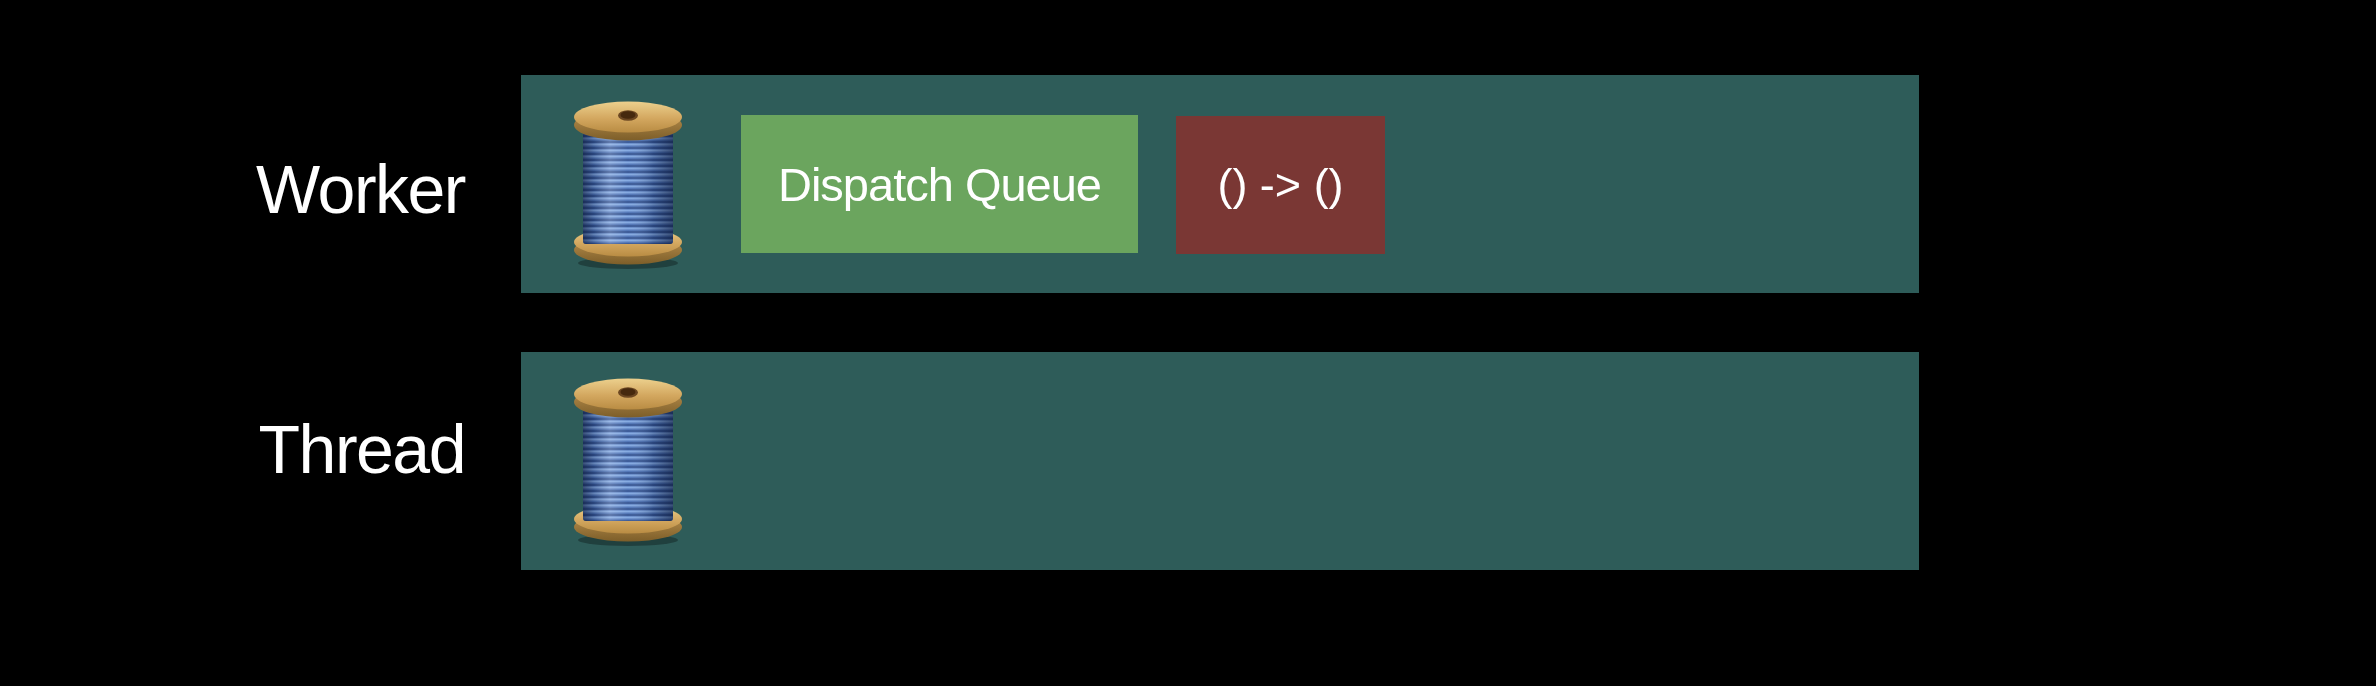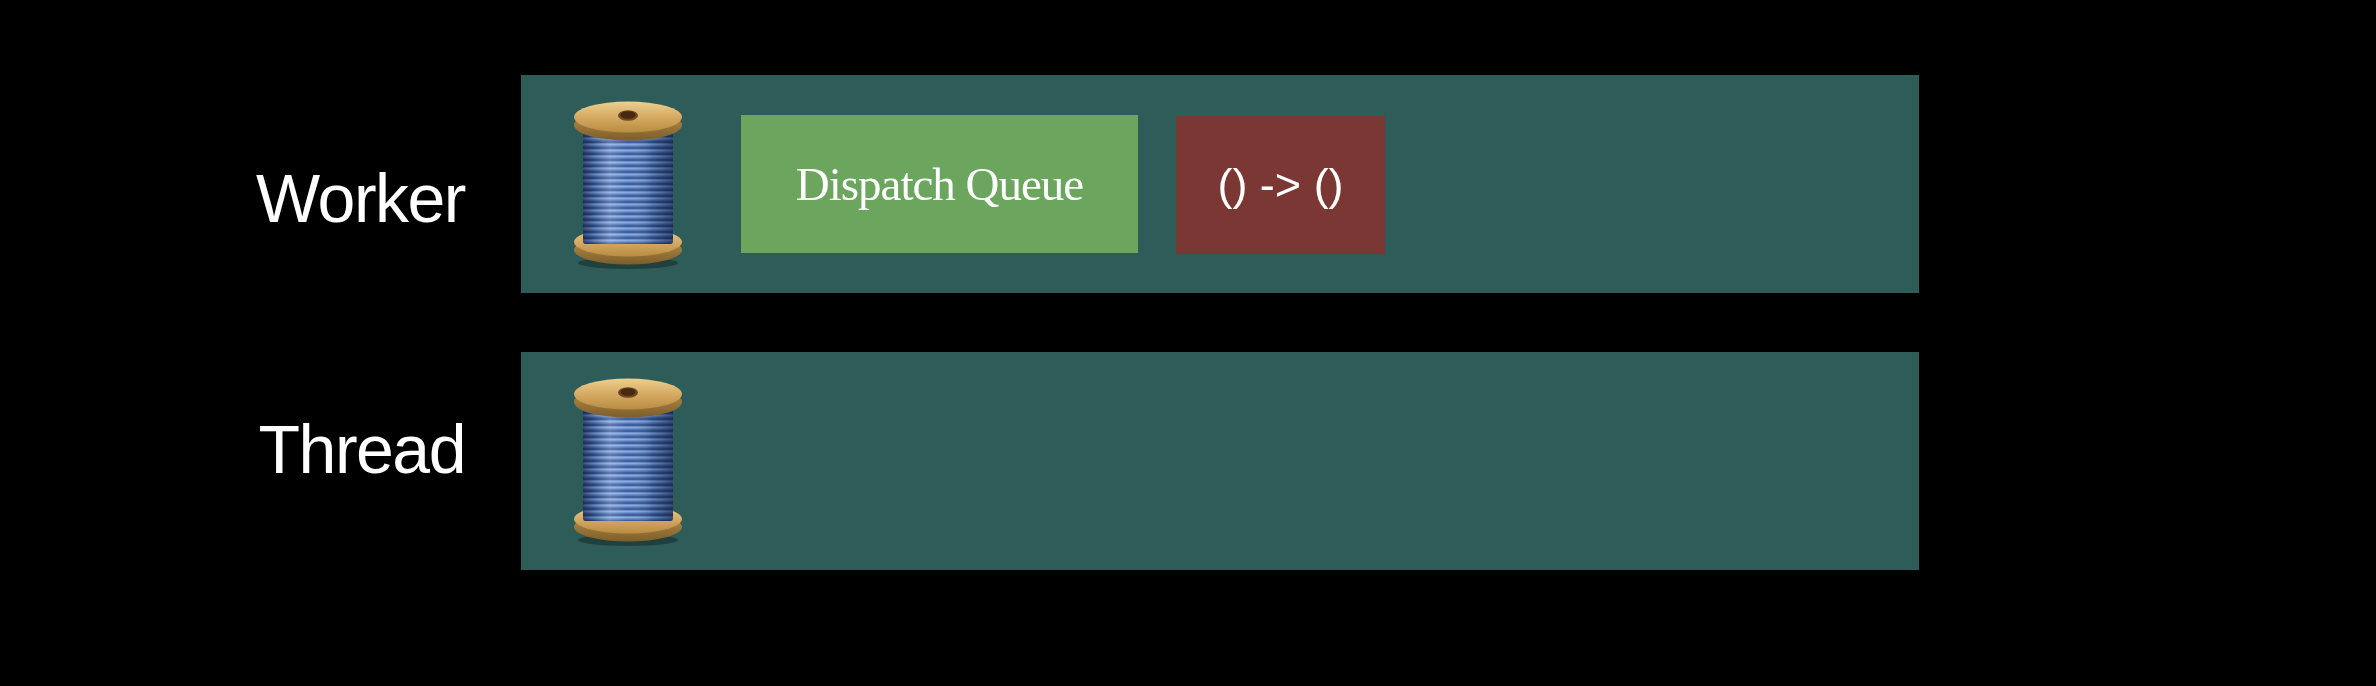--- a/index.html
+++ b/index.html
@@ -19,21 +19,21 @@
     left: 0;
     width: 465px;
     display: flex;
     align-items: center;
     justify-content: flex-end;
     font-size: 68px;
     font-weight: 400;
     letter-spacing: -1.5px;
     color: #fff;
   }
-  .row-label.worker { top: 89px;  height: 218px; text-align: center; }
+  .row-label.worker { top: 80px;  height: 218px; text-align: center; }
   .row-label.thread { top: 340px; height: 218px; }
 
   .bar {
     position: absolute;
     left: 521px;
     width: 1398px;
     height: 218px;
   }
   .bar.worker { top: 75px; }
   .bar.thread { top: 352px; }
@@ -56,21 +56,20 @@
   }
   .box-label {
     color: #fff;
     white-space: nowrap;
   }
   .box.dispatch {
     left: 220px;
     top: 40px;
     width: 397px;
     height: 138px;
-    font-family: Liberation Serif, serif;
   }
   .box.dispatch .box-label {
     font-size: 47px;
     letter-spacing: -1px;
     font-weight: 400;
   }
   .box.closure {
     left: 655px;
     top: 41px;
     width: 209px;

